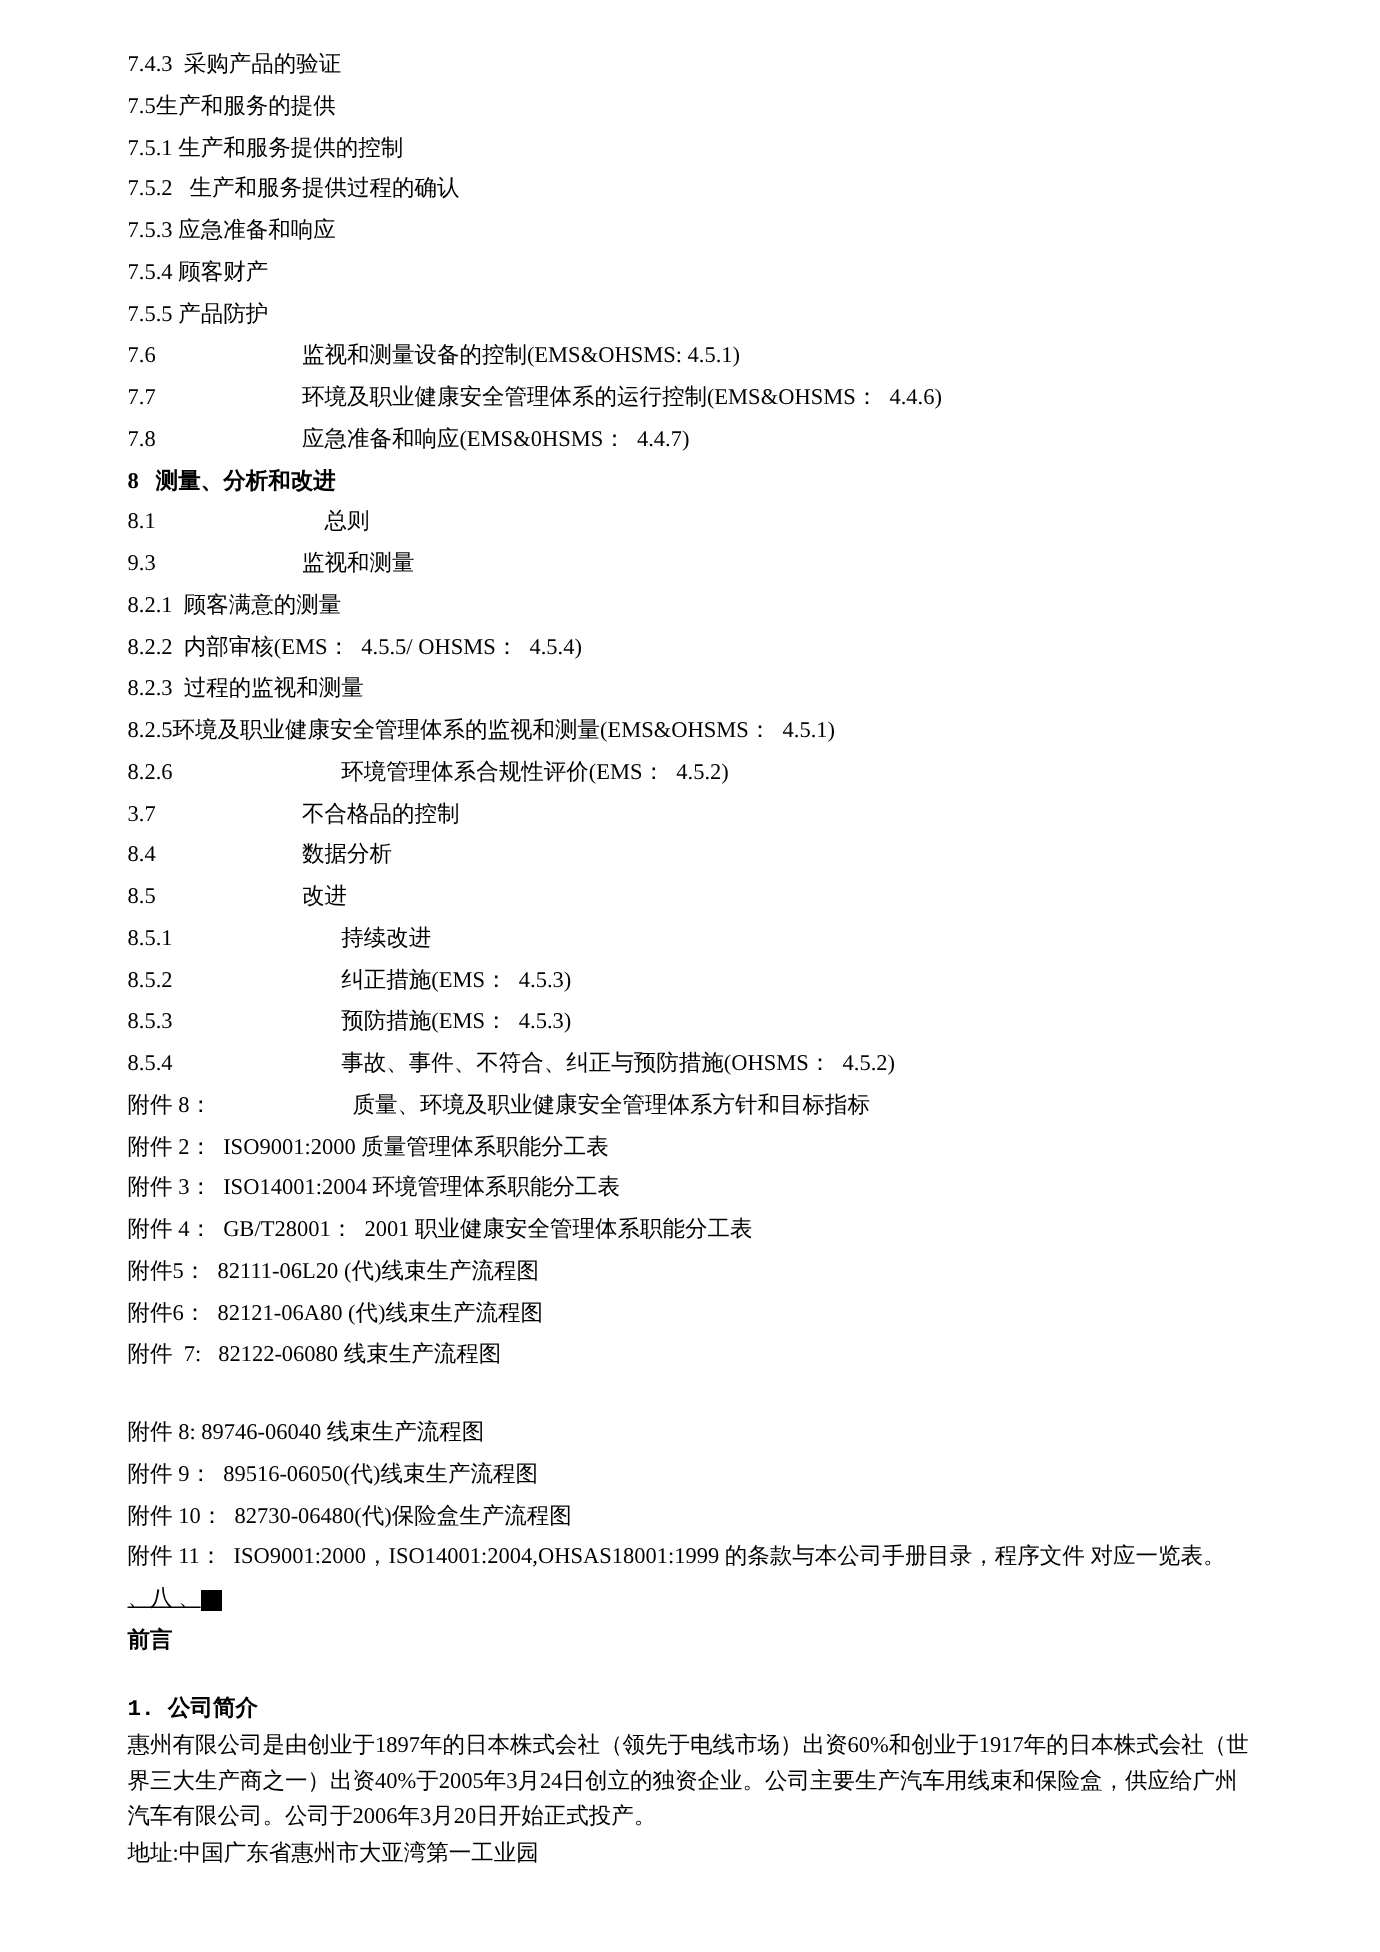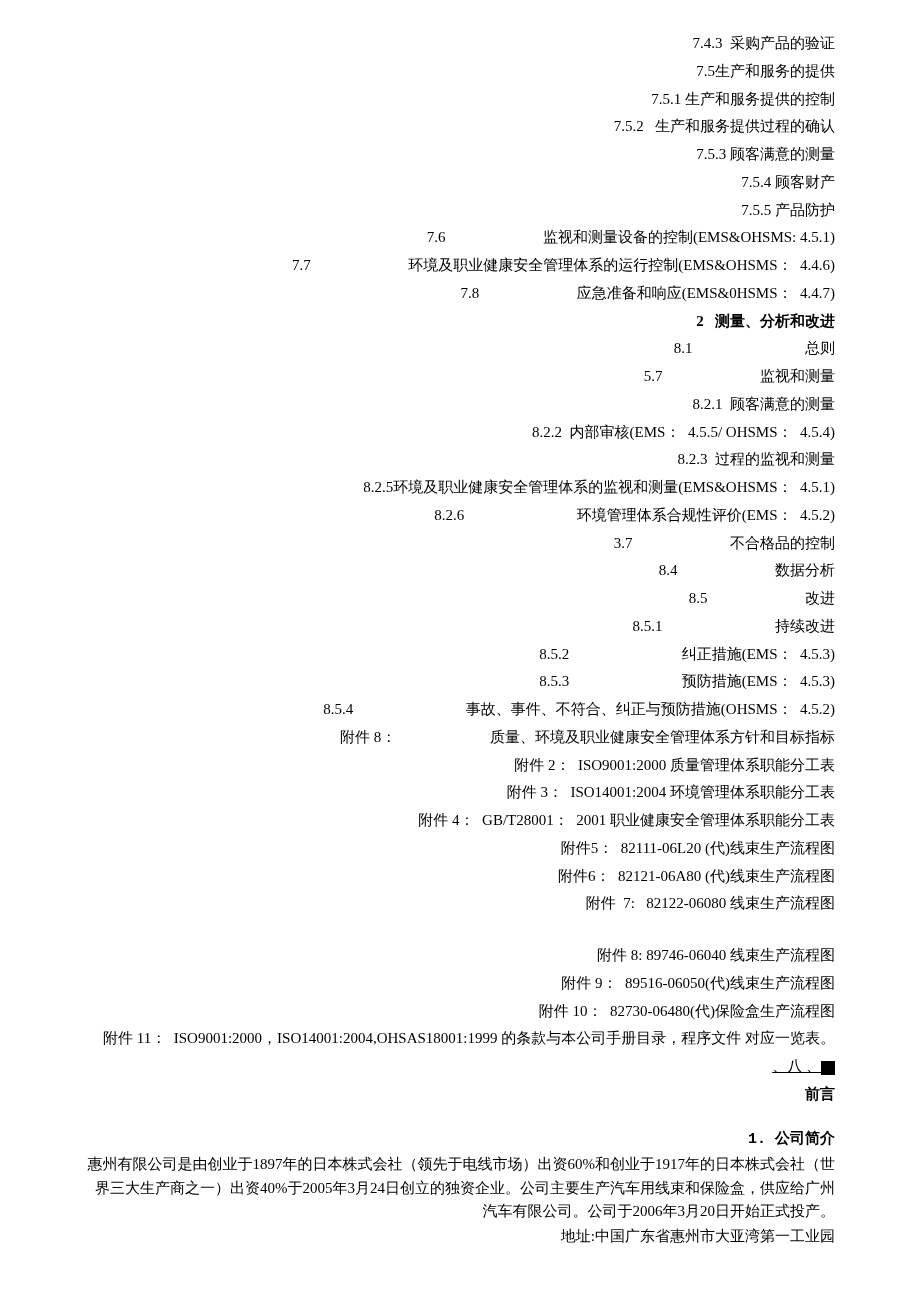--- a/index.html
+++ b/index.html
@@ -24,40 +24,39 @@
     }
     .block-symbol {
       display: inline-block;
       width: 14px;
       height: 14px;
       background: #000;
       vertical-align: middle;
     }
     p {
       margin: 0;
-      text-align: right;
     }
   </style>
 </head>
 <body>
 
 <div id="content">
     <p class="line">7.4.3  采购产品的验证</p>
     <p class="line">7.5生产和服务的提供</p>
     <p class="line">7.5.1 生产和服务提供的控制</p>
     <p class="line">7.5.2   生产和服务提供过程的确认</p>
-    <p class="line">7.5.3 顾客满意的测量</p>
+    <p class="line">7.5.3 应急准备和响应</p>
     <p class="line">7.5.4 顾客财产</p>
     <p class="line">7.5.5 产品防护</p>
     <p class="line">7.6                          监视和测量设备的控制(EMS&amp;OHSMS: 4.5.1)</p>
     <p class="line">7.7                          环境及职业健康安全管理体系的运行控制(EMS&amp;OHSMS：  4.4.6)</p>
     <p class="line">7.8                          应急准备和响应(EMS&amp;0HSMS：  4.4.7)</p>
-    <p class="line bold">2   测量、分析和改进</p>
+    <p class="line bold">8   测量、分析和改进</p>
     <p class="line">8.1                              总则</p>
-    <p class="line">5.7                          监视和测量</p>
+    <p class="line">9.3                          监视和测量</p>
     <p class="line">8.2.1  顾客满意的测量</p>
     <p class="line">8.2.2  内部审核(EMS：  4.5.5/ OHSMS：  4.5.4)</p>
     <p class="line">8.2.3  过程的监视和测量</p>
     <p class="line">8.2.5环境及职业健康安全管理体系的监视和测量(EMS&amp;OHSMS：  4.5.1)</p>
     <p class="line">8.2.6                              环境管理体系合规性评价(EMS：  4.5.2)</p>
     <p class="line">3.7                          不合格品的控制</p>
     <p class="line">8.4                          数据分析</p>
     <p class="line">8.5                          改进</p>
     <p class="line">8.5.1                              持续改进</p>
     <p class="line">8.5.2                              纠正措施(EMS：  4.5.3)</p>

